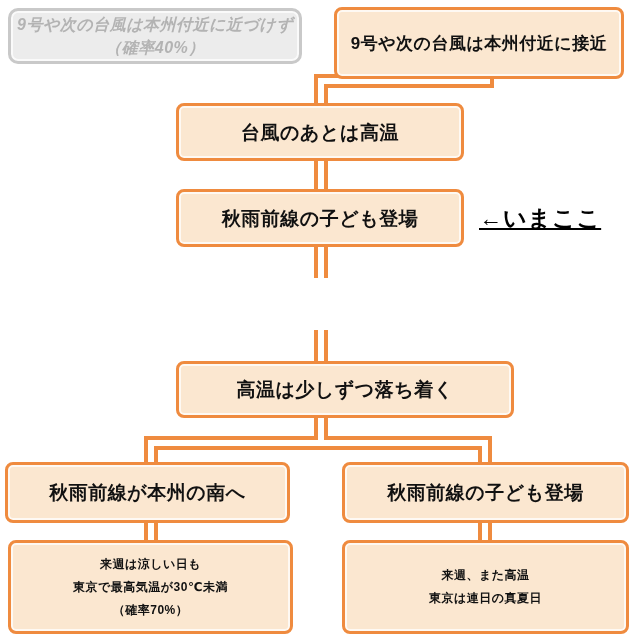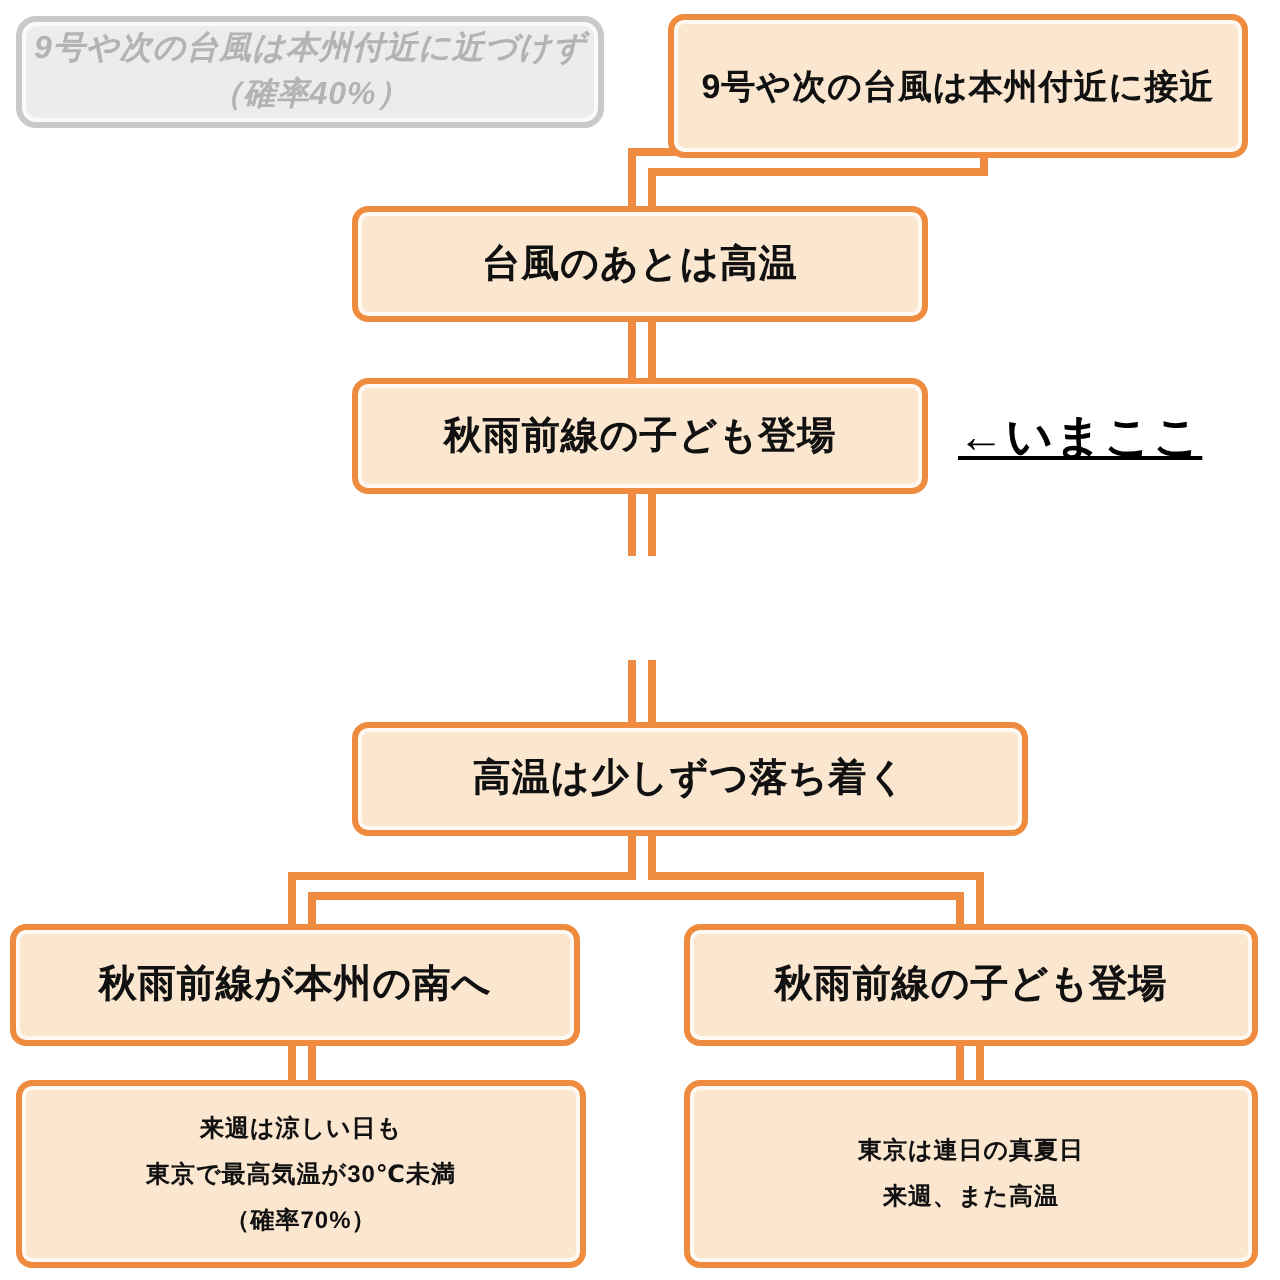--- a/index.html
+++ b/index.html
@@ -106,17 +106,17 @@
     <div>秋雨前線の子ども登場</div>
   </div>
 
   <div class="node triple n-outcome-left">
     <div>来週は涼しい日も</div>
     <div>東京で最高気温が30℃未満</div>
     <div>（確率70%）</div>
   </div>
 
   <div class="node triple n-outcome-right">
+    <div>来週、また高温</div>
     <div>東京は連日の真夏日</div>
-    <div>来週、また高温</div>
   </div>
 
 </div>
 
 </body></html>

